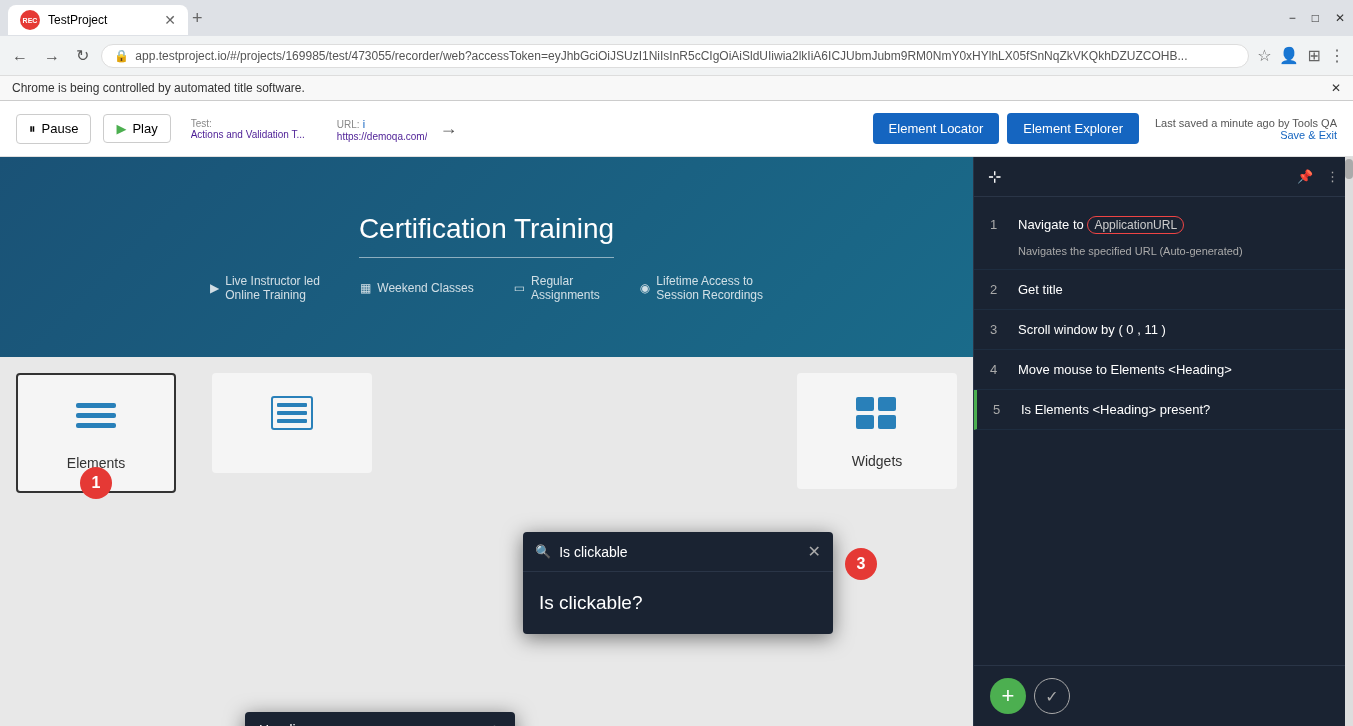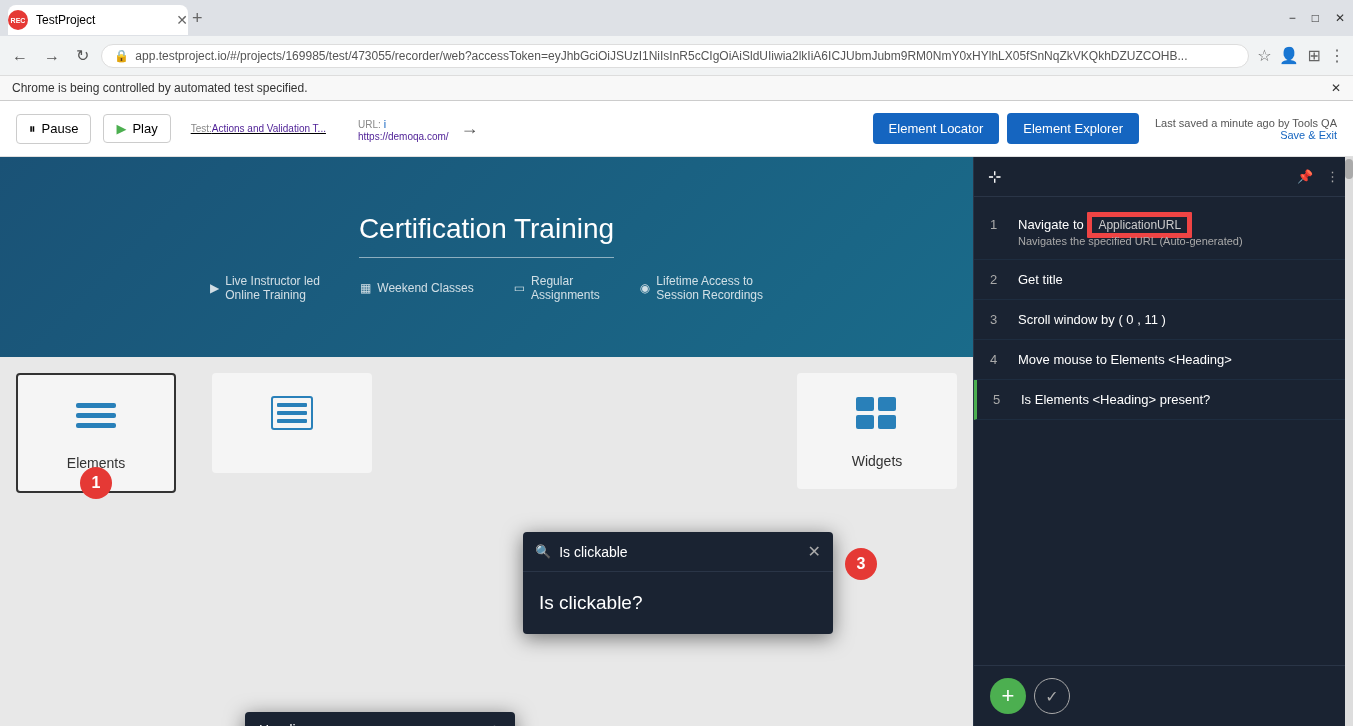--- a/index.html
+++ b/index.html
@@ -2,39 +2,39 @@
 <html><head>
   <meta charset="utf-8">
   <style>
     * { box-sizing: border-box; margin: 0; padding: 0; }
     body { font-family: 'Segoe UI', Arial, sans-serif; font-size: 13px; background: #f0f0f0; width: 1353px; height: 726px; overflow: hidden; }
 
     
     .browser-frame { width: 100%; height: 100%; display: flex; flex-direction: column; }
 
     .tab-bar { background: #dee1e6; display: flex; align-items: center; height: 36px; padding: 0 8px; }
-    .tab { background: #fff; border-radius: 8px 8px 0 0; padding: 0 0; height: 30px; display: flex; align-items: center; gap: 8px; font-size: 12px; min-width: 180px; margin-top: 4px; }
+    .tab { background: #fff; border-radius: 8px 8px 0 0; padding: 0 12px; height: 30px; display: flex; align-items: center; gap: 8px; font-size: 12px; min-width: 180px; margin-top: 4px; }
     .tab-title { flex: 1; overflow: hidden; text-overflow: ellipsis; white-space: nowrap; }
     .tab-close { color: #666; cursor: pointer; font-size: 14px; line-height: 1; }
     .new-tab-btn { background: none; border: none; font-size: 18px; color: #666; cursor: pointer; margin-left: 4px; }
     .window-controls { margin-left: auto; display: flex; gap: 16px; color: #333; font-size: 12px; cursor: pointer; }
 
     .nav-bar { background: #f1f3f4; display: flex; align-items: center; height: 40px; padding: 0 8px; gap: 8px; border-bottom: 1px solid #ddd; }
     .nav-btn { background: none; border: none; color: #555; cursor: pointer; font-size: 16px; padding: 4px; }
     .address-bar { flex: 1; background: #fff; border: 1px solid #ddd; border-radius: 20px; padding: 4px 12px; font-size: 12px; color: #333; display: flex; align-items: center; gap: 6px; }
     .address-text { flex: 1; overflow: hidden; text-overflow: ellipsis; white-space: nowrap; font-size: 12px; color: #555; }
     .nav-icons { display: flex; gap: 8px; color: #666; font-size: 16px; }
 
     .chrome-banner { background: #f8f8f8; border-bottom: 1px solid #ccc; padding: 5px 12px; font-size: 12px; color: #333; display: flex; align-items: center; justify-content: space-between; }
 
     
     .tp-toolbar { background: #fff; border-bottom: 1px solid #e0e0e0; display: flex; align-items: center; height: 56px; padding: 0 16px; gap: 12px; }
     .tp-pause-btn { display: flex; align-items: center; gap: 6px; border: 1px solid #ccc; border-radius: 4px; padding: 6px 12px; cursor: pointer; font-size: 13px; background: #fff; }
     .tp-play-btn { display: flex; align-items: center; gap: 6px; border: 1px solid #ccc; border-radius: 4px; padding: 6px 12px; cursor: pointer; font-size: 13px; background: #fff; }
-    .tp-test-info { display: flex; flex-direction: row; margin-left: 8px; text-decoration: underline; }
+    .tp-test-info { display: flex; flex-direction: column; margin-left: 8px; }
     .tp-test-label { font-size: 10px; color: #888; }
     .tp-test-name { font-size: 10px; font-weight: 500; color: #4c1d95; max-width: 200px; overflow: hidden; text-overflow: ellipsis; white-space: nowrap; }
     .tp-url-section { display: flex; flex-direction: column; margin-left: 16px; }
     .tp-arrow-btn { background: none; border: none; font-size: 18px; cursor: pointer; color: #555; }
     .tp-right-btns { margin-left: auto; display: flex; gap: 8px; align-items: center; }
     .tp-elem-btn { background: #1565c0; color: #fff; border: none; border-radius: 4px; padding: 8px 16px; cursor: pointer; font-size: 13px; }
     .tp-save-info { display: flex; flex-direction: column; align-items: flex-end; font-size: 11px; color: #555; margin-left: 8px; }
     .tp-save-exit { color: #1565c0; cursor: pointer; text-decoration: none; }
 
     
@@ -72,22 +72,22 @@
     
     .right-panel { width: 380px; background: #1a2332; color: #fff; display: flex; flex-direction: column; border-left: 1px solid #2a3547; }
     .right-panel-header { display: flex; align-items: center; justify-content: space-between; padding: 10px 14px; border-bottom: 1px solid #2a3547; }
     .right-panel-icons { display: flex; gap: 12px; color: #aaa; }
     .step-list { flex: 1; overflow-y: auto; padding: 8px 0; }
     .step-item { display: flex; padding: 12px 16px; gap: 12px; align-items: flex-start; border-bottom: 1px solid #1e2d40; }
     .step-item.active { border-left: 3px solid #4caf50; }
     .step-number { color: #aaa; font-size: 13px; min-width: 16px; }
     .step-content { flex: 1; }
     .step-title { font-size: 13px; color: #fff; }
-    .step-title .tag { background: none; border: 5px solid #ef4444; padding: 1px 6px; border-radius: 1px; font-size: 12px; color: #ccc; }
-    .step-desc { font-size: 11px; color: #aaa; margin-top: 3px; }
+    .step-title .tag { background: none; border: 1px solid #ef4444; padding: 1px 6px; border-radius: 9px; font-size: 12px; color: #ccc; }
+    .step-desc { font-size: 11px; color: #aaa; margin-top: 13px; }
     .right-panel-footer { padding: 12px 16px; display: flex; gap: 8px; border-top: 1px solid #2a3547; }
     .add-step-btn { background: #4caf50; border: none; border-radius: 50%; width: 36px; height: 36px; color: #fff; font-size: 22px; cursor: pointer; display: flex; align-items: center; justify-content: center; }
     .checkmark-btn { background: none; border: 1px solid #aaa; border-radius: 50%; width: 36px; height: 36px; color: #aaa; font-size: 16px; cursor: pointer; display: flex; align-items: center; justify-content: center; }
 
     
     .badge { display: inline-flex; align-items: center; justify-content: center; width: 32px; height: 32px; border-radius: 50%; background: #e53935; color: #fff; font-size: 16px; font-weight: bold; position: absolute; }
     .badge-1 { bottom: -8px; left: 50%; transform: translateX(-50%); }
 
     .scrollbar-right { position: absolute; right: 0; top: 0; bottom: 0; width: 8px; background: #ddd; }
     .scrollbar-thumb { width: 8px; height: 20px; background: #aaa; border-radius: 4px; margin-top: 2px; }
@@ -125,21 +125,21 @@
     </div>
     <div class="nav-icons">
       <span>☆</span>
       <span>👤</span>
       <span>⊞</span>
       <span>⋮</span>
     </div>
   </div>
 
   <div class="chrome-banner">
-    <span>Chrome is being controlled by automated test specified.</span>
+    <span>Chrome is being controlled by automated title software.</span>
     <span style="cursor:pointer">✕</span>
   </div>
 
   <div class="tp-toolbar">
     <button class="tp-pause-btn">
       <span>⏸</span>
       <span>Pause</span>
     </button>
     <button class="tp-play-btn">
       <span style="color:#4caf50">▶</span>

